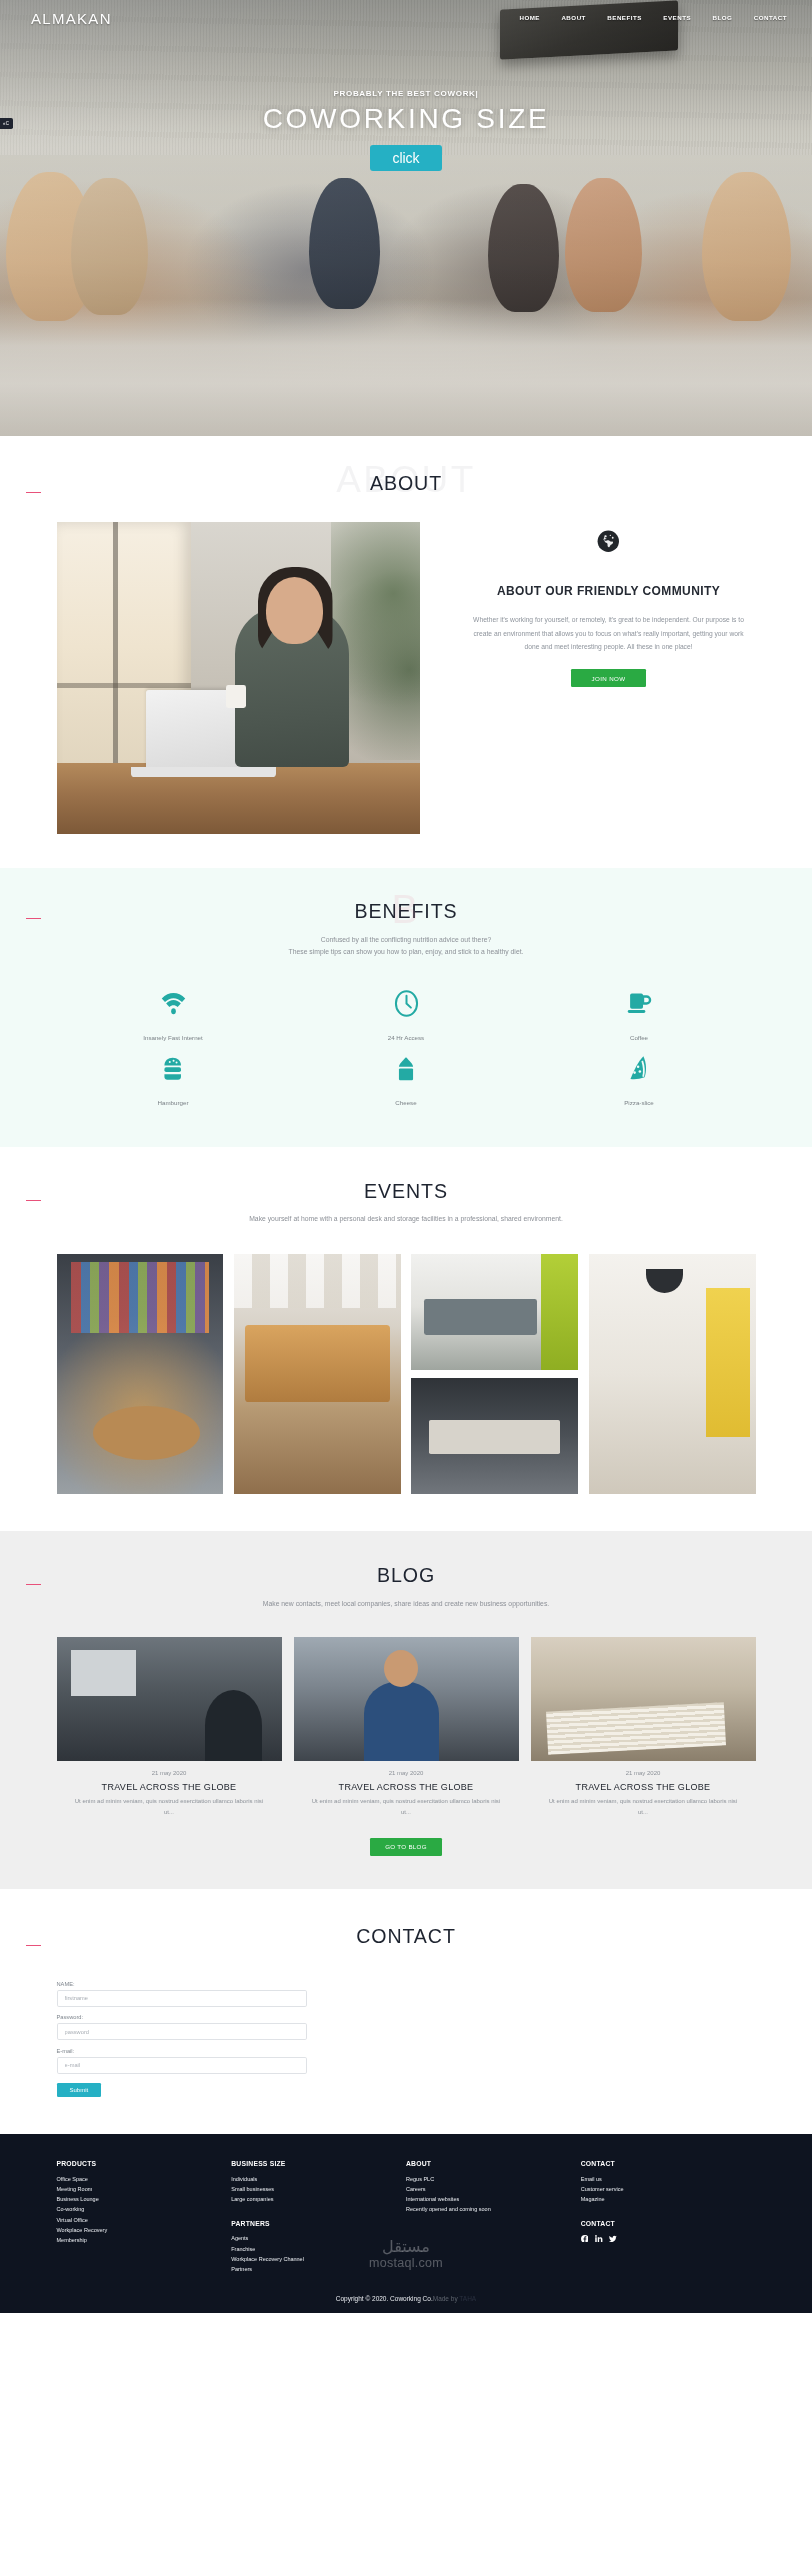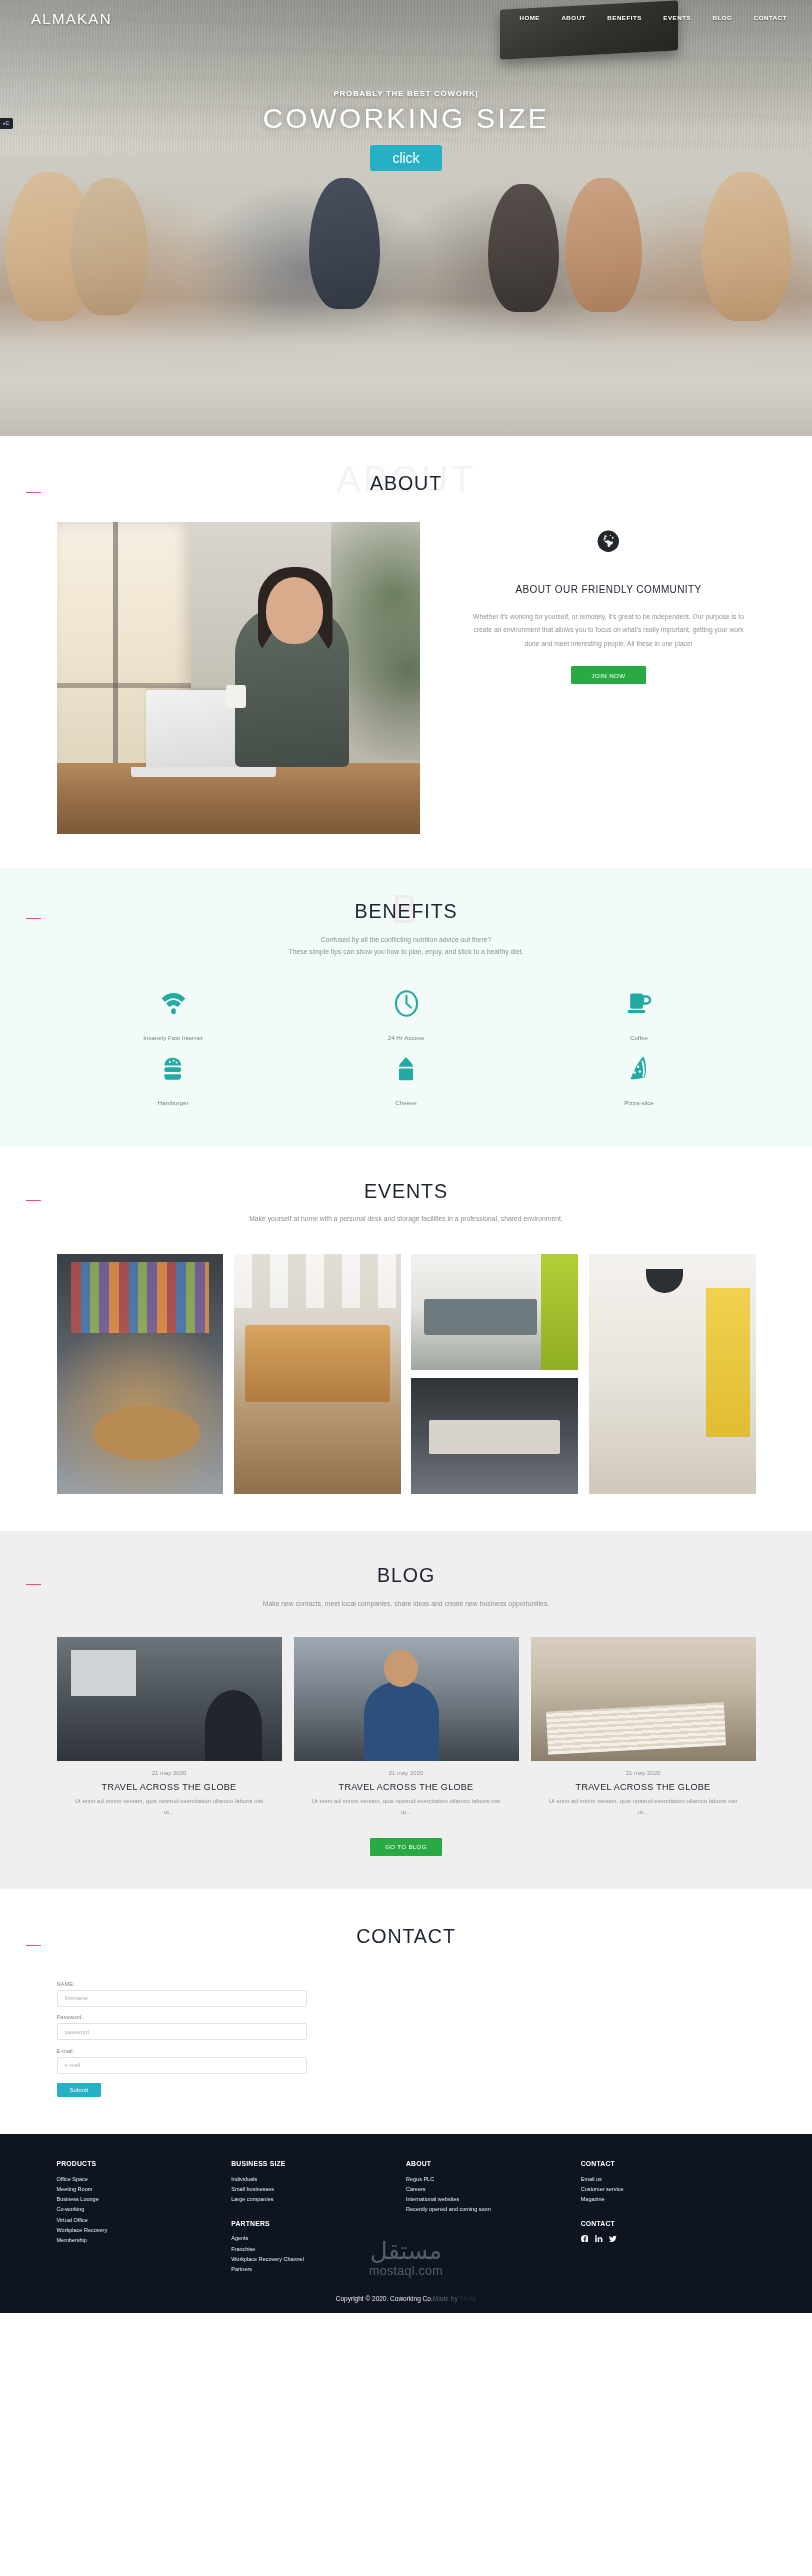--- a/index.html
+++ b/index.html
@@ -193,21 +193,21 @@
     background: #2b2420; border-radius: 34px 34px 20px 20px;
     clip-path: polygon(0 0, 100% 0, 100% 100%, 78% 70%, 22% 70%, 0 100%);
   }
   .about-photo .cup {
     position: absolute; left: 169px; bottom: 126px; width: 20px; height: 22.6px;
     background: #f3f1ec; border-radius: 2.4px;
   }
   .about-text { flex: 1; padding-top: 8.3px; text-align: center; }
   .globe-icon { display: block; margin: 0 auto 27px; }
   .about-head {
-    font-size: 10px; font-weight: 400; color: #252a33;
+    font-size: 12px; font-weight: 700; color: #252a33;
     letter-spacing: 0.4px; line-height: 1.55;
   }
   .about-para {
     margin-top: 13px; color: #8e949c;
     font-size: 6.7px; line-height: 1.95; padding: 0 8.3px;
   }
   .join-btn {
     margin-top: 16.7px; display: inline-block;
     background: #2aaa43; color: #fff; border: none; cursor: pointer;
     font-family: inherit; font-size: 6.2px; letter-spacing: 0.4px;
@@ -357,21 +357,21 @@
     margin-bottom: 6.5px;
   }
   .foot-head.mt { margin-top: 15.5px; }
   .foot-li { font-size: 5.5px; line-height: 1.85; color: #eceff3; cursor: pointer; }
   .socials { display: flex; gap: 6.5px; margin-top: 3.6px; }
   .soc { width: 7.7px; height: 7.7px; display: block; }
   .watermark {
     position: absolute; left: 0; right: 0; top: 105px;
     text-align: center; pointer-events: none;
   }
-  .wm-ar { font-size: 24px; color: rgba(255,255,255,0.30); line-height: 1; font-family: "DejaVu Sans", sans-serif; }
+  .wm-ar { font-size: 16px; color: rgba(255,255,255,0.30); line-height: 1; font-family: "DejaVu Sans", sans-serif; }
   .wm-en { font-size: 12.5px; color: rgba(255,255,255,0.30); letter-spacing: 0.3px; margin-top: 0.6px; }
   .copyline {
     text-align: center; padding: 21.4px 0 10.7px; font-size: 6.5px; color: #e8ebef;
   }
   .copyline .dim { color: #5d636d; }
   .copyline .dim2 { color: #2a3040; }
 </style>
 </head>
 <body>
 

